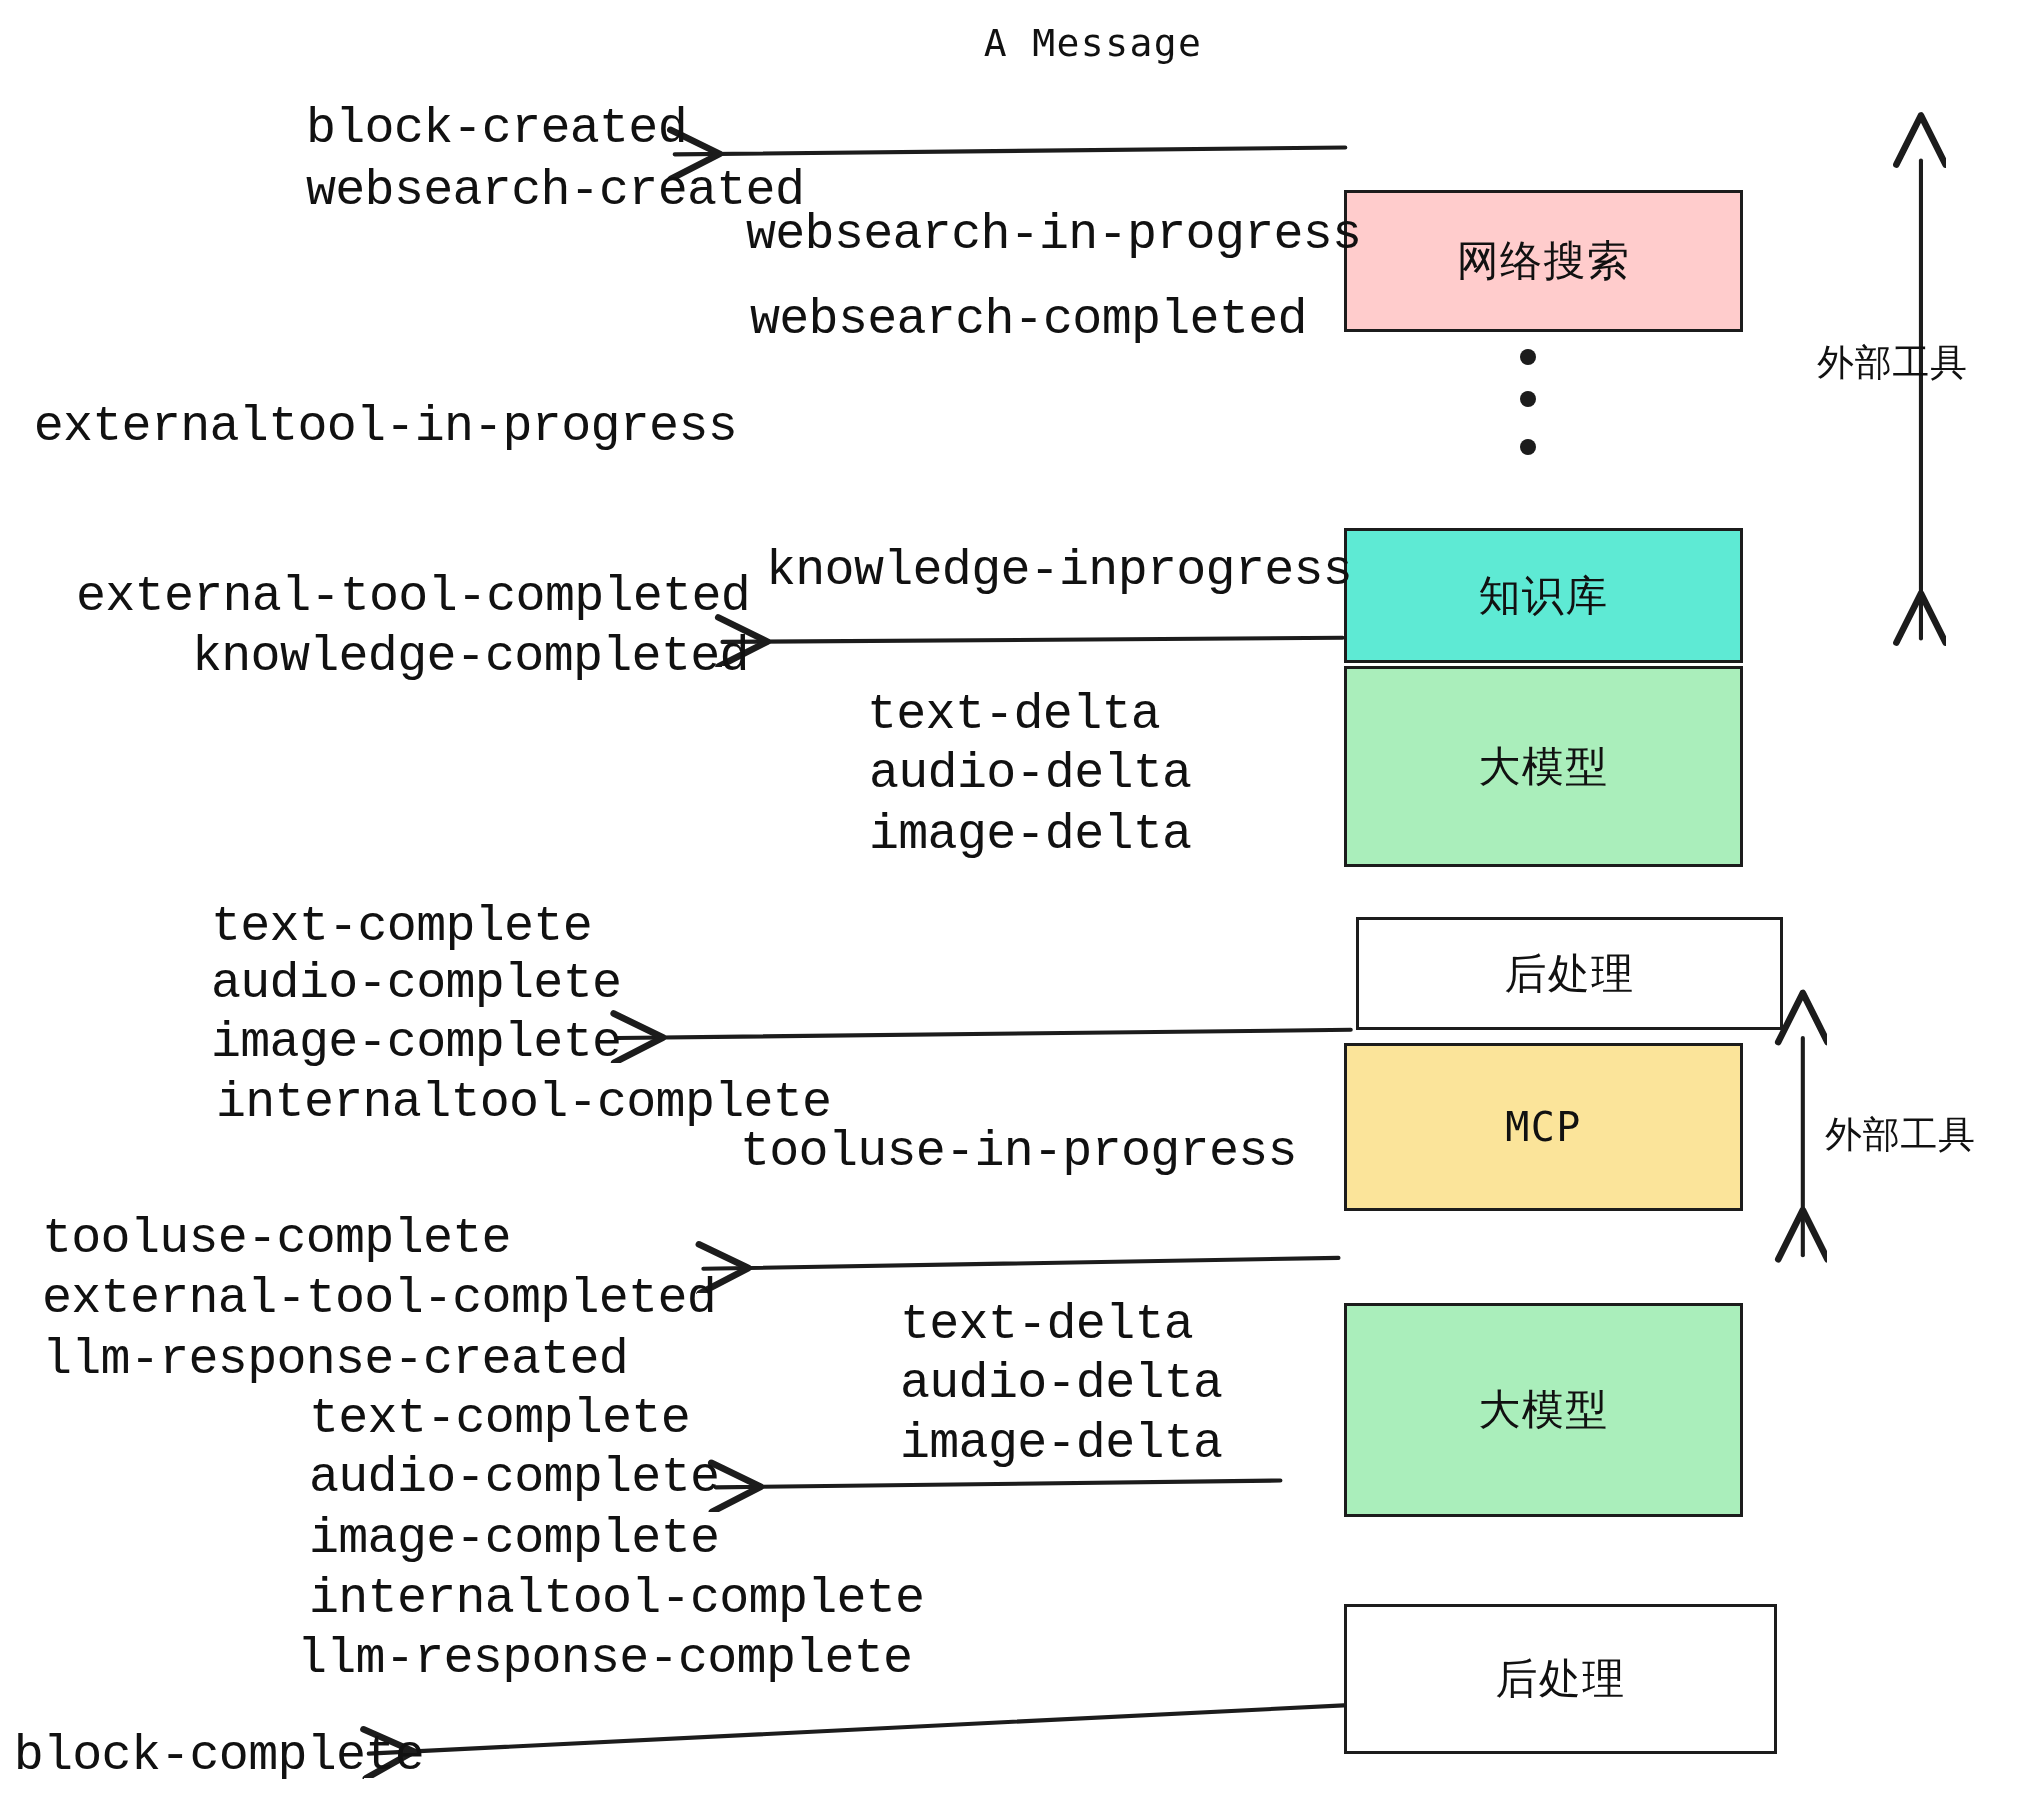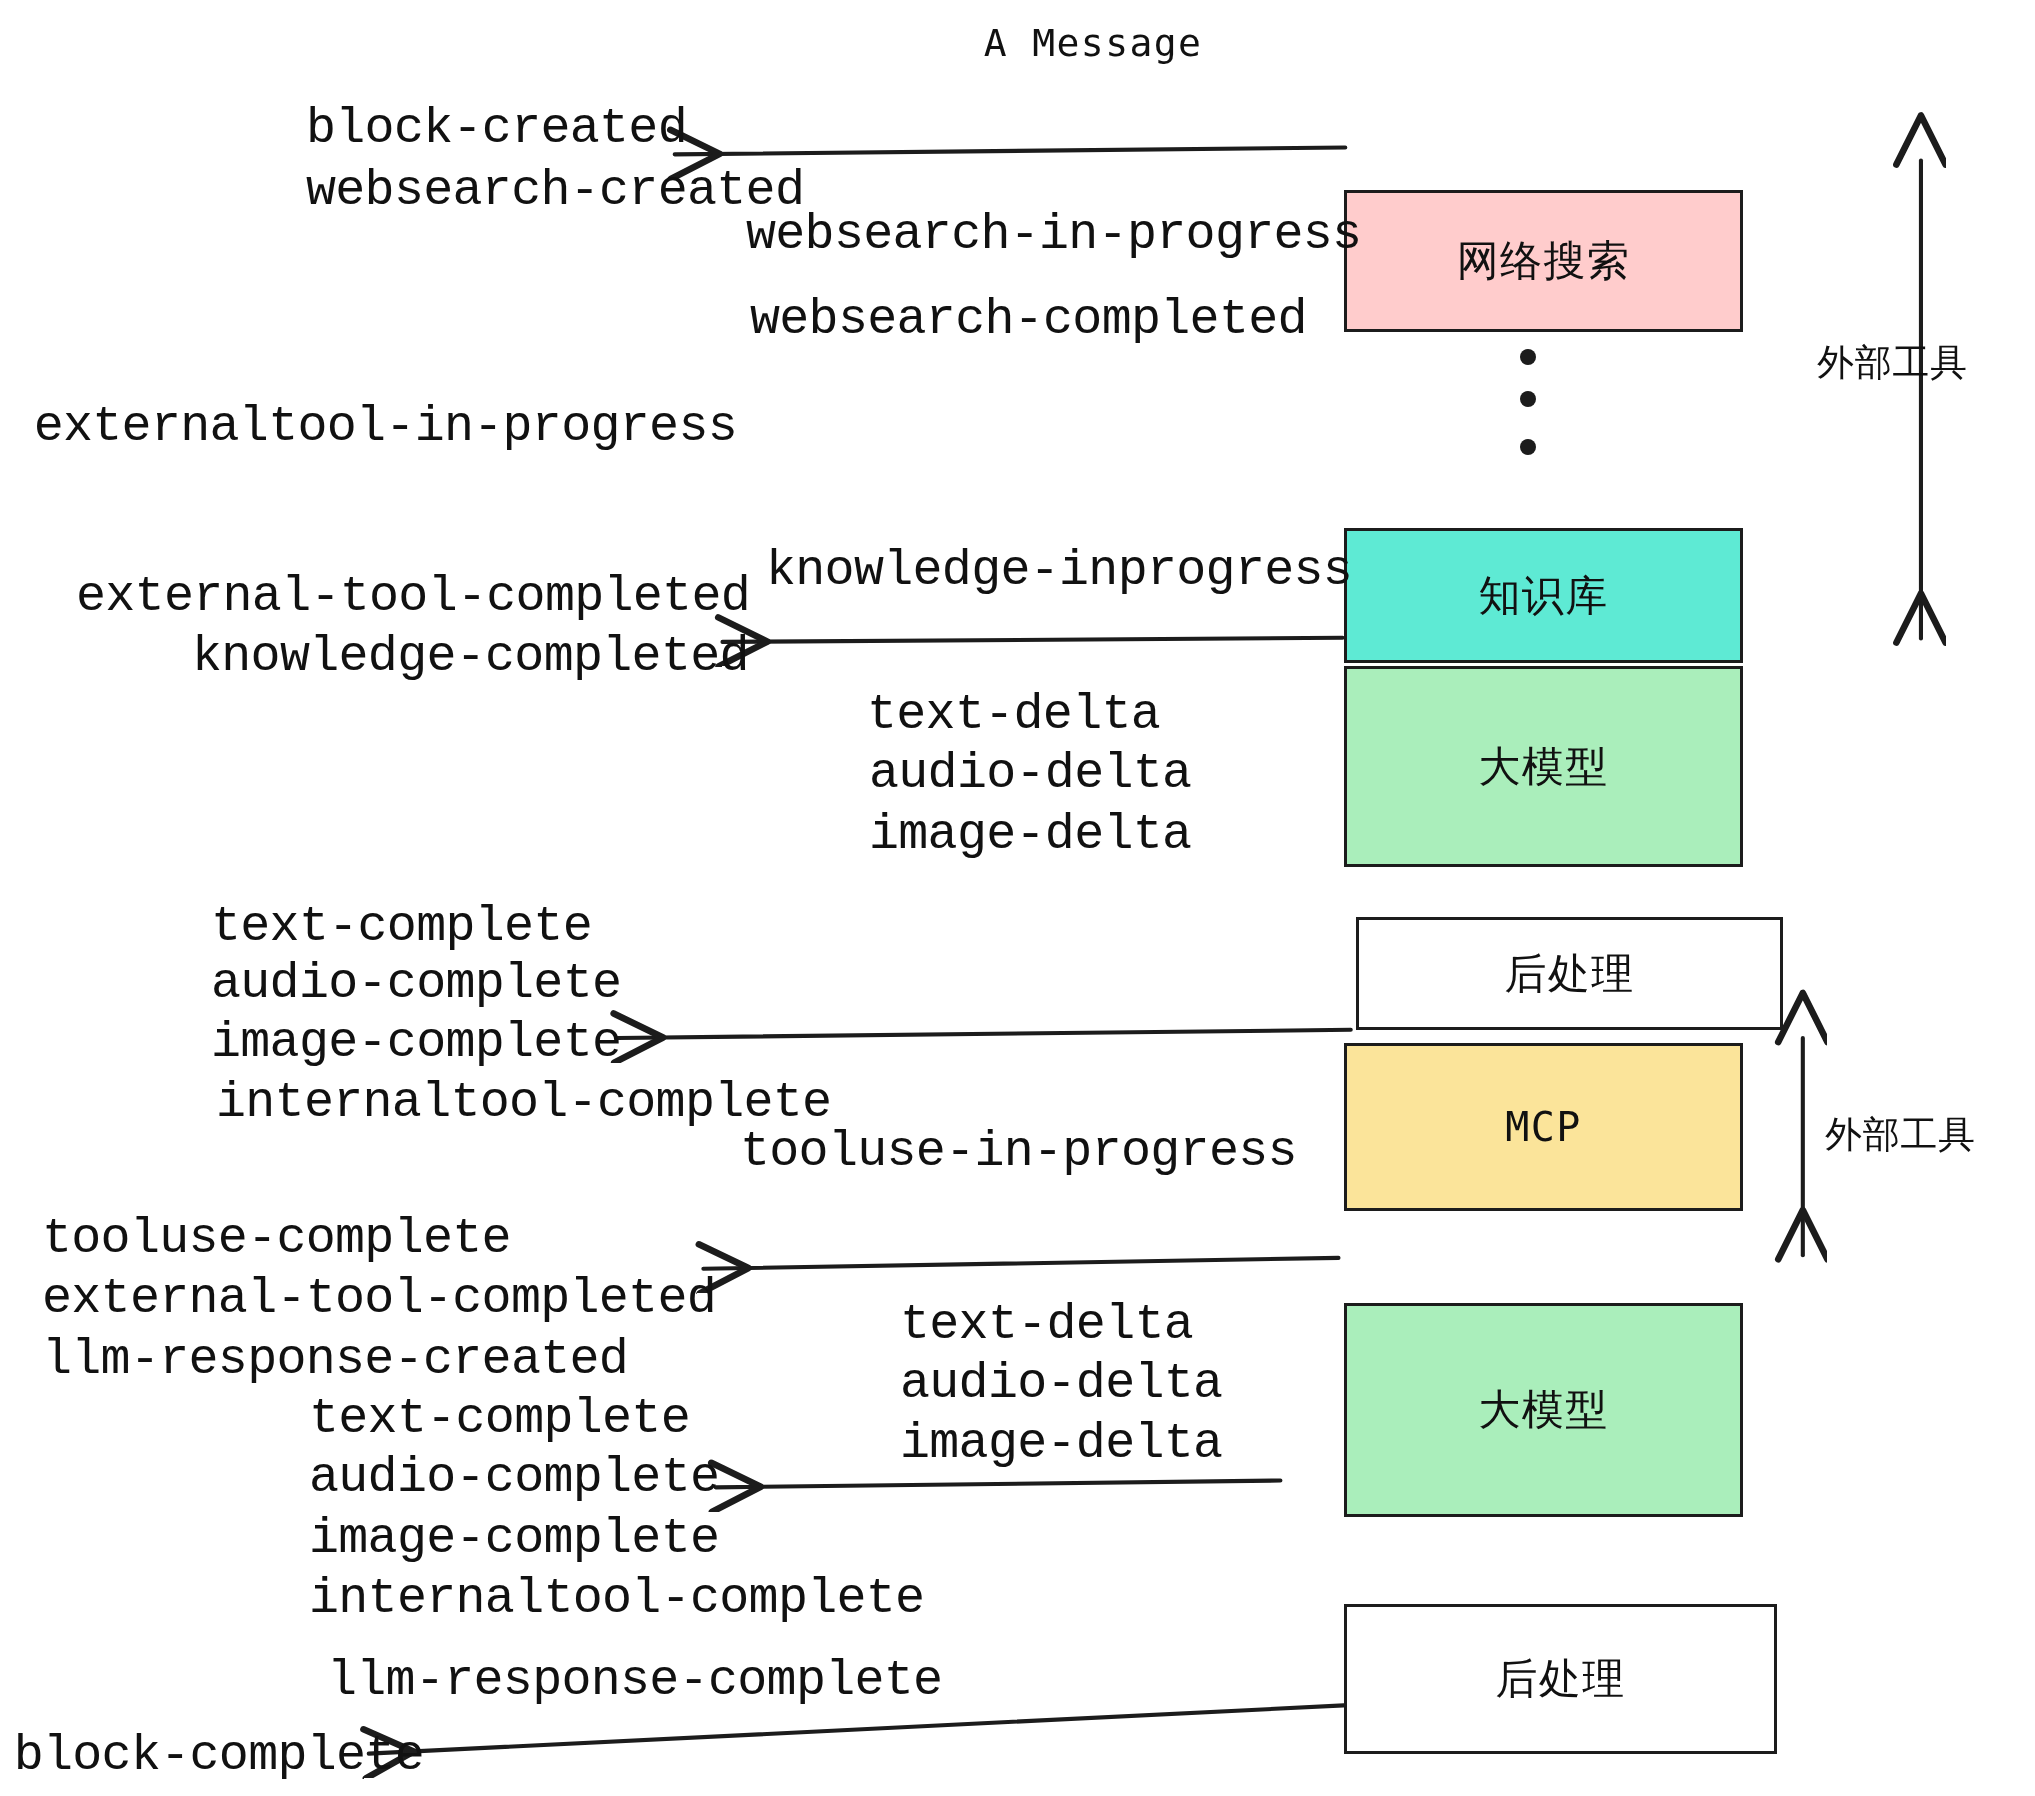--- a/index.html
+++ b/index.html
@@ -134,21 +134,21 @@
       <div class="lbl" style="left: 42px; top: 1214px;">tooluse-complete</div>
       <div class="lbl" style="left: 42px; top: 1274px;">external-tool-completed</div>
       <div class="lbl" style="left: 42px; top: 1335px;">llm-response-created</div>
       <div class="lbl" style="left: 900px; top: 1300px;">text-delta</div>
       <div class="lbl" style="left: 900px; top: 1359px;">audio-delta</div>
       <div class="lbl" style="left: 900px; top: 1419px;">image-delta</div>
       <div class="lbl" style="left: 309px; top: 1394px;">text-complete</div>
       <div class="lbl" style="left: 309px; top: 1453px;">audio-complete</div>
       <div class="lbl" style="left: 309px; top: 1514px;">image-complete</div>
       <div class="lbl" style="left: 309px; top: 1574px;">internaltool-complete</div>
-      <div class="lbl" style="left: 327px; top: 1634px; margin-top: 22px;">llm-response-complete</div>
+      <div class="lbl" style="left: 297px; top: 1634px;">llm-response-complete</div>
       <div class="lbl" style="left: 13.7px; top: 1731px;">block-complete</div>
     </div>
 
   <div id="side-layer">
       <div class="side-lbl" style="left: 1817px; top: 338px;">外部工具</div>
       <div class="side-lbl" style="left: 1825px; top: 1110px;">外部工具</div>
     </div>
 
   <div id="dot-layer">
       <div class="dot" style="left: 1520px; top: 349px;"></div>

